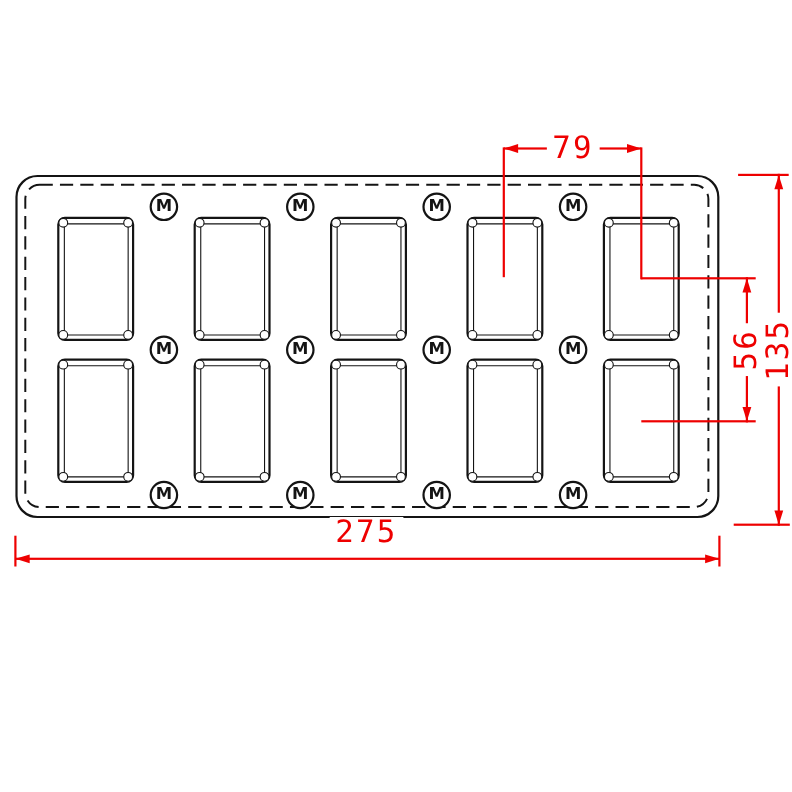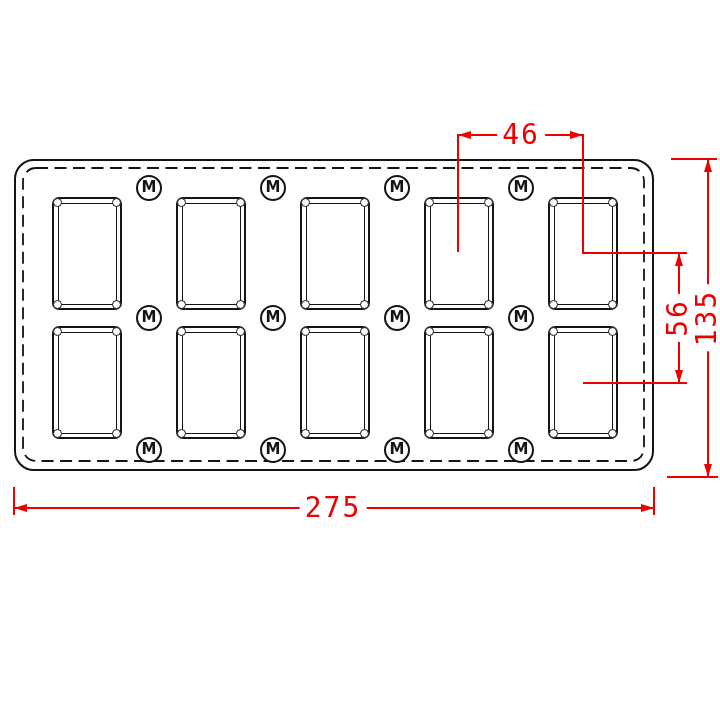--- a/index.html
+++ b/index.html
@@ -147,21 +147,21 @@
       <div class="marker" style="left: 384px; top: 437px;">M</div>
       <div class="marker" style="left: 508px; top: 437px;">M</div>
     </div>
 
   <div>
     <div class="dl" style="left:458px;top:134px;width:125px;height:2px"></div>
     <div class="dl" style="left:457px;top:134px;width:2px;height:118px"></div>
     <div class="dl" style="left:582px;top:134px;width:2px;height:120px"></div>
     <div class="arr arr-l" style="left:458px;top:131px"></div>
     <div class="arr arr-r" style="left:570px;top:131px"></div>
-    <span class="dimtext" style="left:521px;top:135px">46</span>
+    <span class="dimtext" style="left:521px;top:135px">79</span>
   </div>
 
   <div>
     <div class="dl" style="left:583px;top:252px;width:104px;height:2px"></div>
     <div class="dl" style="left:583px;top:382px;width:104px;height:2px"></div>
     <div class="dl" style="left:678px;top:252px;width:2px;height:132px"></div>
     <div class="arr arr-u" style="left:675px;top:253px"></div>
     <div class="arr arr-d" style="left:675px;top:370px"></div>
     <span class="dimtext rot" style="left:678px;top:318px">56</span>
   </div>
@@ -174,16 +174,16 @@
     <div class="arr arr-d" style="left:704px;top:464px"></div>
     <span class="dimtext rot" style="left:707px;top:318px">135</span>
   </div>
 
   <div>
     <div class="dl" style="left:13px;top:487px;width:2px;height:28px"></div>
     <div class="dl" style="left:653px;top:487px;width:2px;height:28px"></div>
     <div class="dl" style="left:14px;top:507px;width:640px;height:2px"></div>
     <div class="arr arr-l" style="left:14px;top:504px"></div>
     <div class="arr arr-r" style="left:641px;top:504px"></div>
-    <span class="dimtext" style="left:333px;top:508px">275</span>
+    <span class="dimtext" style="left:333px;top:484px">275</span>
   </div>
 
 </div>
 
 </body></html>

